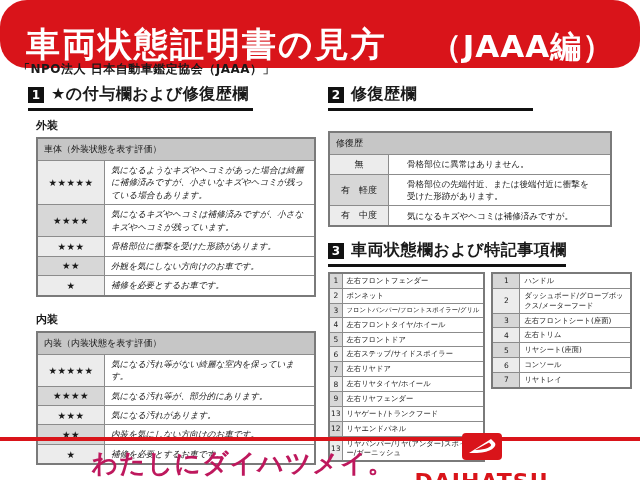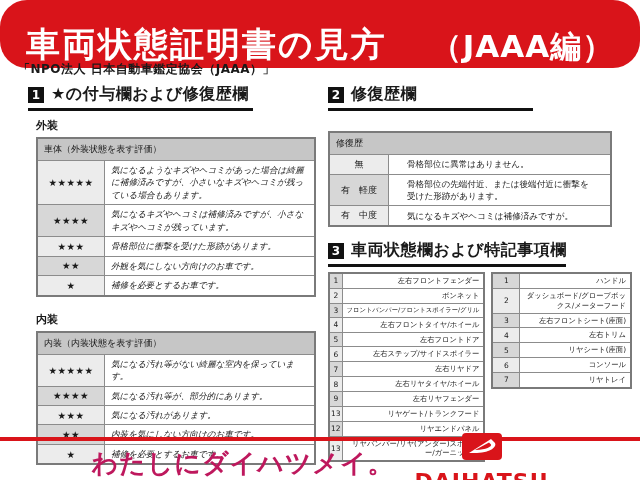--- a/index.html
+++ b/index.html
@@ -51,21 +51,21 @@
   .repair-table td.key{width:54px;text-align:center;font-size:9px;padding:3px 2px;white-space:nowrap;}
   .repair-table td.val{font-size:8.6px;padding:3px 18px;line-height:1.4;}
   .repair-table tr:nth-child(even) td.key{background:#ececec;}
   .repair-table tr:nth-child(odd)  td.key{background:#d7d7d7;}
   
   .parts-wrap{display:flex;gap:6px;margin-top:5px;align-items:flex-start;}
   .parts-table{border:2px solid #7a7a7a;}
   .parts-table.left{width:139px;}
   .parts-table.right{width:159px;}
   .parts-table td.num{width:24px;text-align:center;font-size:7.5px;padding:2px 1px;}
-  .parts-table td.name{font-size:7.3px;padding:2px 4px;line-height:1.35;text-align:right;}
+  .parts-table td.name{font-size:7.3px;padding:2px 4px;line-height:1.35;}
   .parts-table td.name.xs{font-size:6.3px;white-space:nowrap;}
   .parts-table tr:nth-child(odd)  td.num{background:#d7d7d7;}
   .parts-table tr:nth-child(even) td.num{background:#ececec;}
   
   .footer-rule{position:absolute;top:437px;left:0;width:640px;height:4px;background:#d9141a;}
   .footer{
     position:absolute;top:447px;left:0;width:640px;height:33px;
     display:flex;align-items:center;justify-content:center;gap:20px;
   }
   .slogan{font-size:26px;font-weight:bold;color:#be185d;letter-spacing:1px;}

